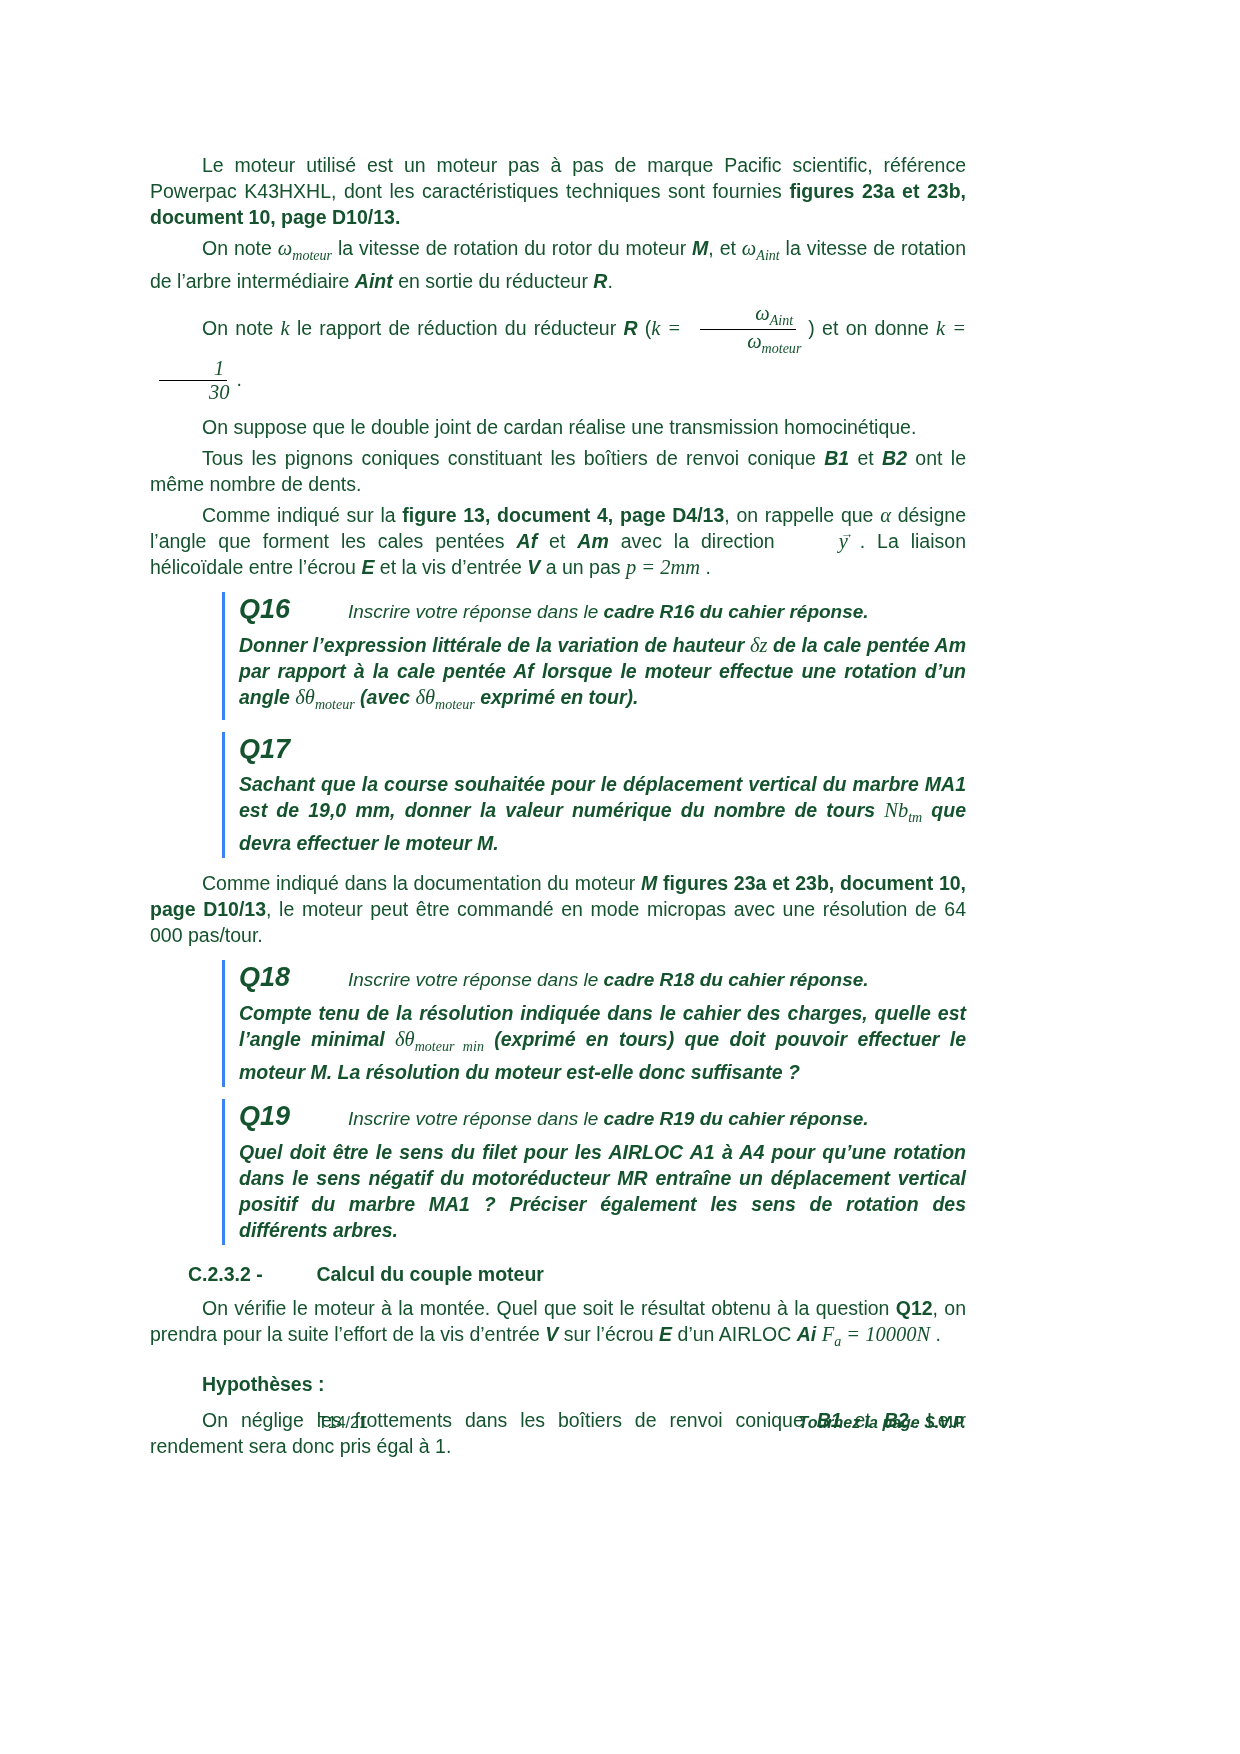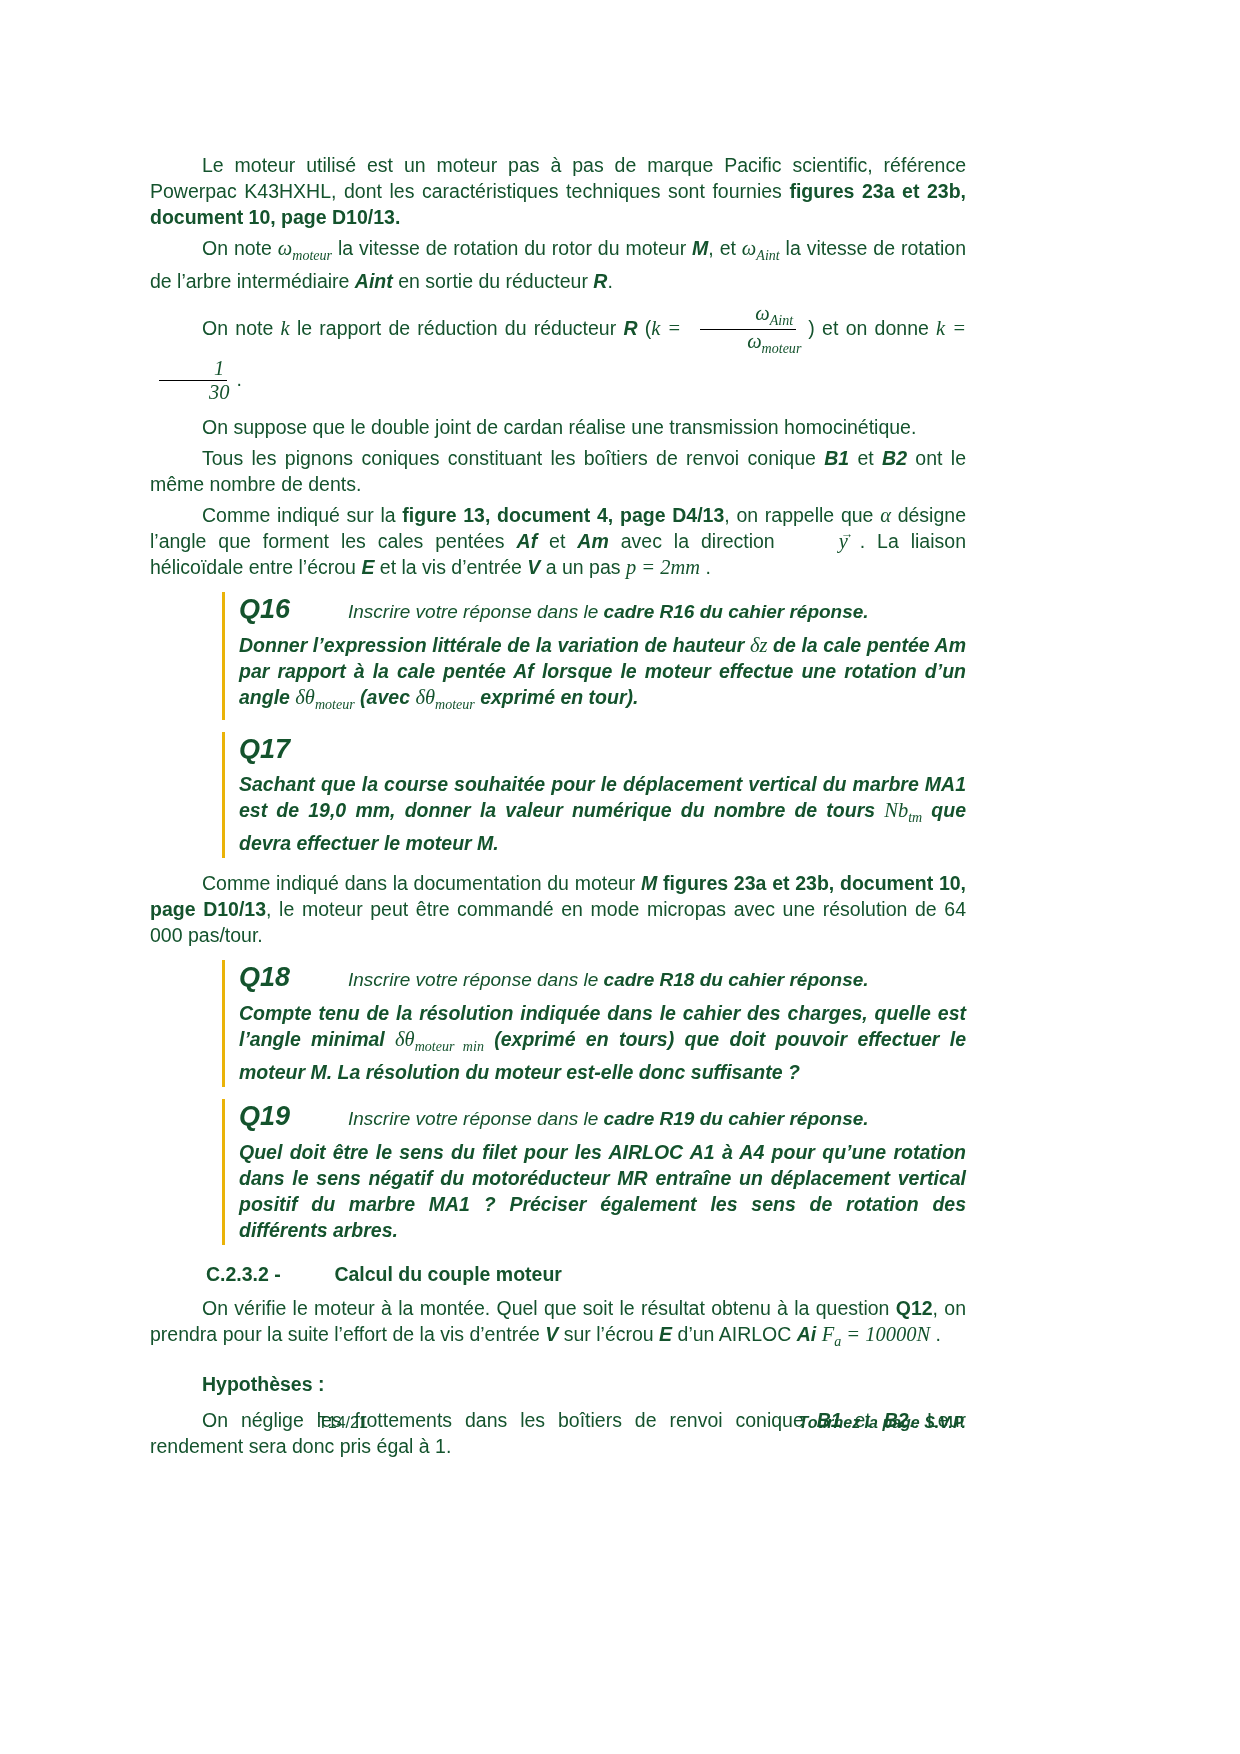--- a/index.html
+++ b/index.html
@@ -8,28 +8,28 @@
     font-family:"Liberation Sans",sans-serif;color:#14532d;overflow:hidden;
   }
   .content{
     position:absolute;left:150px;top:152px;width:816px;
     font-size:19.5px;line-height:26px;
   }
   .para{margin:0 0 5px 0;text-indent:52px;text-align:justify;}
   .para-formula{margin:8px 0 10px 0;}
 
   
-  .qblock{border-left:3px solid #eab308;margin:12px 0 12px 72px;padding:2px 0 2px 14px;}
+  .qblock{border-left:3px solid #3b82f6;margin:12px 0 12px 72px;padding:2px 0 2px 14px;}
   .qhead{display:flex;align-items:baseline;margin:0 0 7px 0;}
   .qnum{flex:0 0 109px;font-weight:bold;font-style:italic;font-size:27px;line-height:30px;}
   .qintro{font-size:19px;}
   .qbody{margin:0;font-weight:bold;font-style:italic;text-align:justify;line-height:26px;}
 
   
-  .secheading{font-weight:bold;margin:16px 0 8px 56px;}
+  .secheading{font-weight:bold;margin:16px 0 8px 38px;}
   .secnum{display:inline-block;width:123px;}
   .hypo{font-weight:bold;margin:16px 0 10px 52px;}
 
   
   .footer{position:absolute;left:150px;top:1414px;width:816px;display:flex;align-items:baseline;}
   .pageno{margin-left:168px;}
   .turn{margin-left:auto;font-weight:bold;font-style:italic;}
 
   
   .seg.b{font-weight:bold;}

